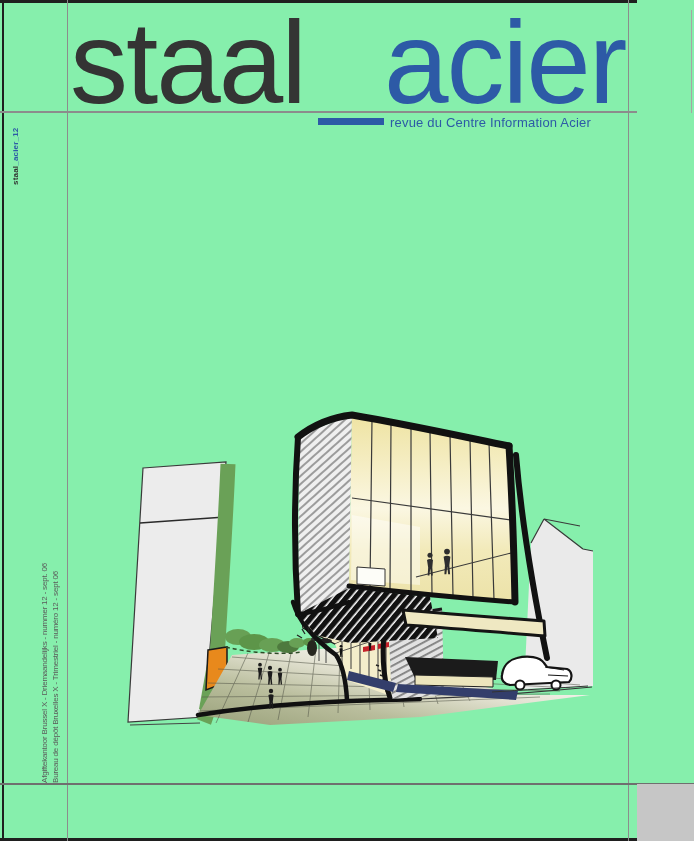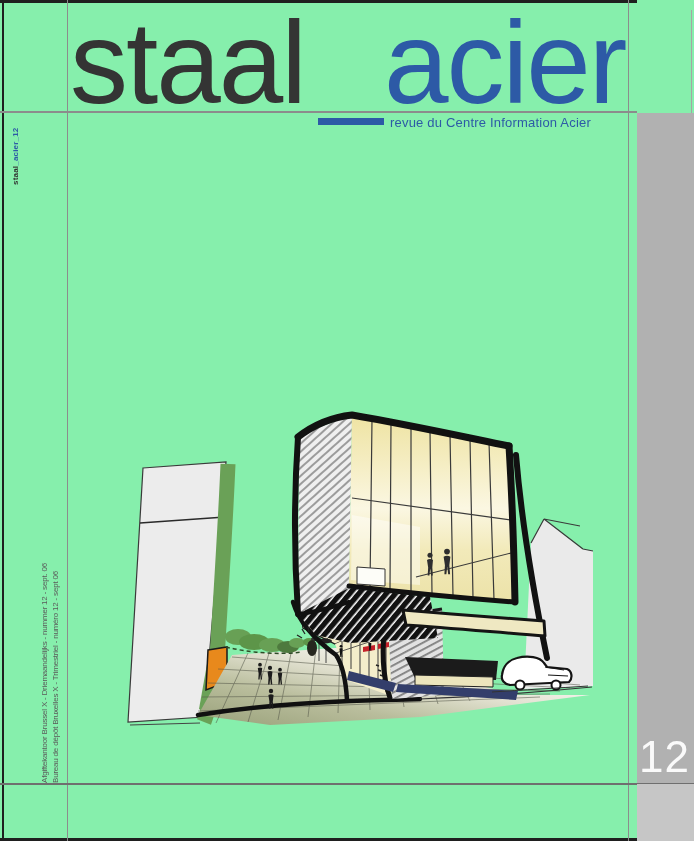--- a/index.html
+++ b/index.html
@@ -74,23 +74,20 @@
   <div class="mast fr">acier</div>
   <div class="underscore"></div>
   <div class="subtitle fr">revue du Centre Information Acier</div>
 
   <div class="spine-top"><span class="dark">staal</span><span class="blue">_acier_12</span></div>
   <div class="imprint">
     <div>Afgiftekantoor Brussel X - Driemaandelijks - nummer 12 - sept. 06</div>
     <div>Bureau de dépôt Bruxelles X - Trimestriel - numéro 12 - sept 06</div>
   </div>
 
-  <div class="gray-col-top">
-    <div class="issue-number">12</div>
-  </div>
   <div class="gray-col-bottom"></div>
 
   <svg class="illu" width="505" height="340" viewBox="0 0 505 340" xmlns="http://www.w3.org/2000/svg">
     <defs>
       <linearGradient id="gg" x1="0" y1="0" x2="0" y2="1">
         <stop offset="0" stop-color="#eee3a2"></stop>
           <stop offset=".3" stop-color="#f6efc8"></stop>
         <stop offset=".5" stop-color="#fbf7e2"></stop>
           <stop offset=".72" stop-color="#f2eaba"></stop>
         <stop offset="1" stop-color="#ece2a8"></stop>

